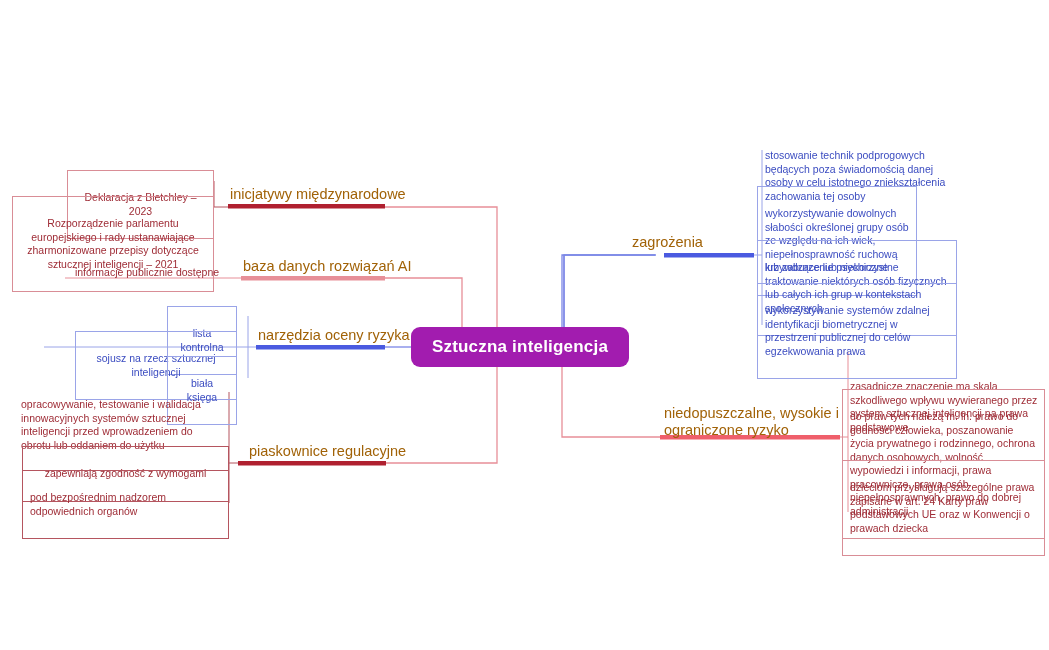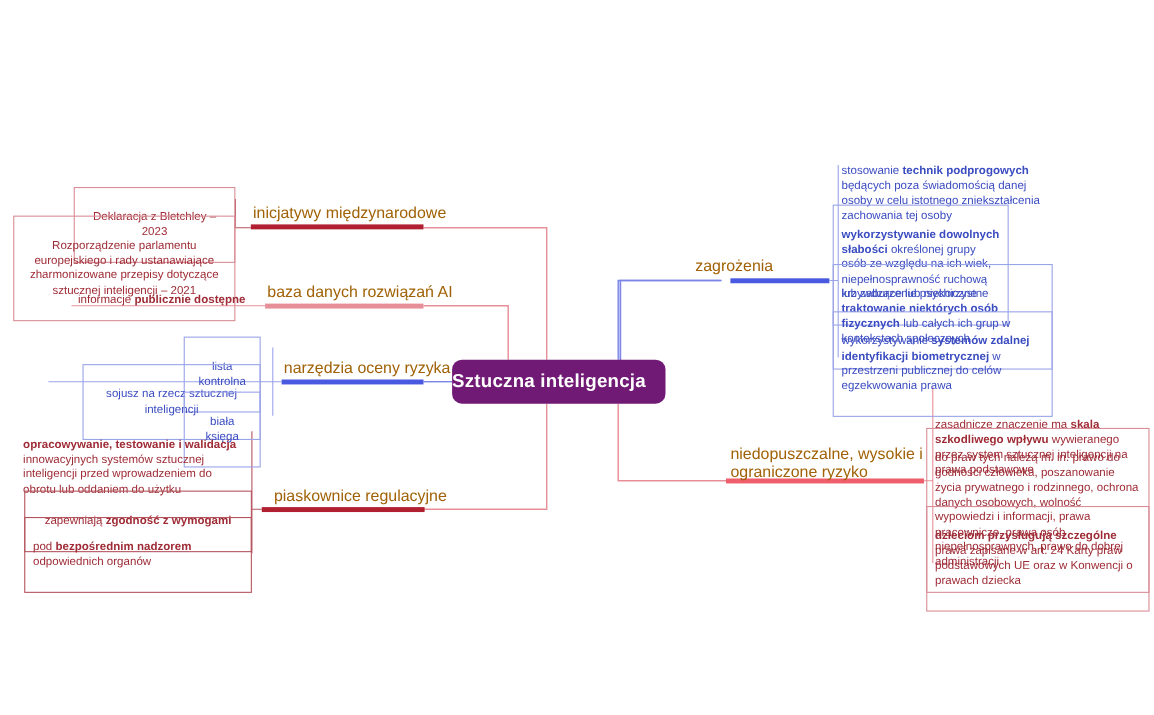--- a/index.html
+++ b/index.html
@@ -4,33 +4,33 @@
 <style>
   html,body{margin:0;padding:0;background:#ffffff;}
   body{width:1049px;height:650px;overflow:hidden;
        font-family:"Liberation Sans","DejaVu Sans",sans-serif;}
   #stage{position:relative;width:1049px;height:650px;}
 
   .svg-layer{position:absolute;left:0;top:0;width:1049px;height:650px;pointer-events:none;}
 
   
   .central{
-    position:absolute;left:411px;top:327px;width:194px;height:40px;
-    background:#701a75;border-radius:9px;
-    display:flex;align-items:center;justify-content:flex-start;
+    position:absolute;left:411px;top:327px;width:218px;height:40px;
+    background:#a21caf;border-radius:9px;
+    display:flex;align-items:center;justify-content:center;
     color:#ffffff;font-size:17px;font-weight:bold;letter-spacing:.2px;
   }
 
   
   .branch-label{position:absolute;color:#a16207;font-size:14.5px;line-height:17px;white-space:nowrap;}
   .branch-label.two-line{white-space:normal;}
 
   
   .leafbox{position:absolute;box-sizing:border-box;font-size:10.5px;line-height:13.5px;}
-  .leafbox b{font-weight:bold;}
+  .leafbox b{font-weight:normal;}
 
   .red-txt{color:#9e2b35;}
   .blue-txt{color:#3b4cc0;}
 
   .bd-red{border:1px solid #d98d96;}
   .bd-blue{border:1px solid #9aa4e8;}
   .bd-darkred{border:1px solid #b5555f;}
   .no-bd{border:none;}
 
   .pad{padding:20px 7px;}

